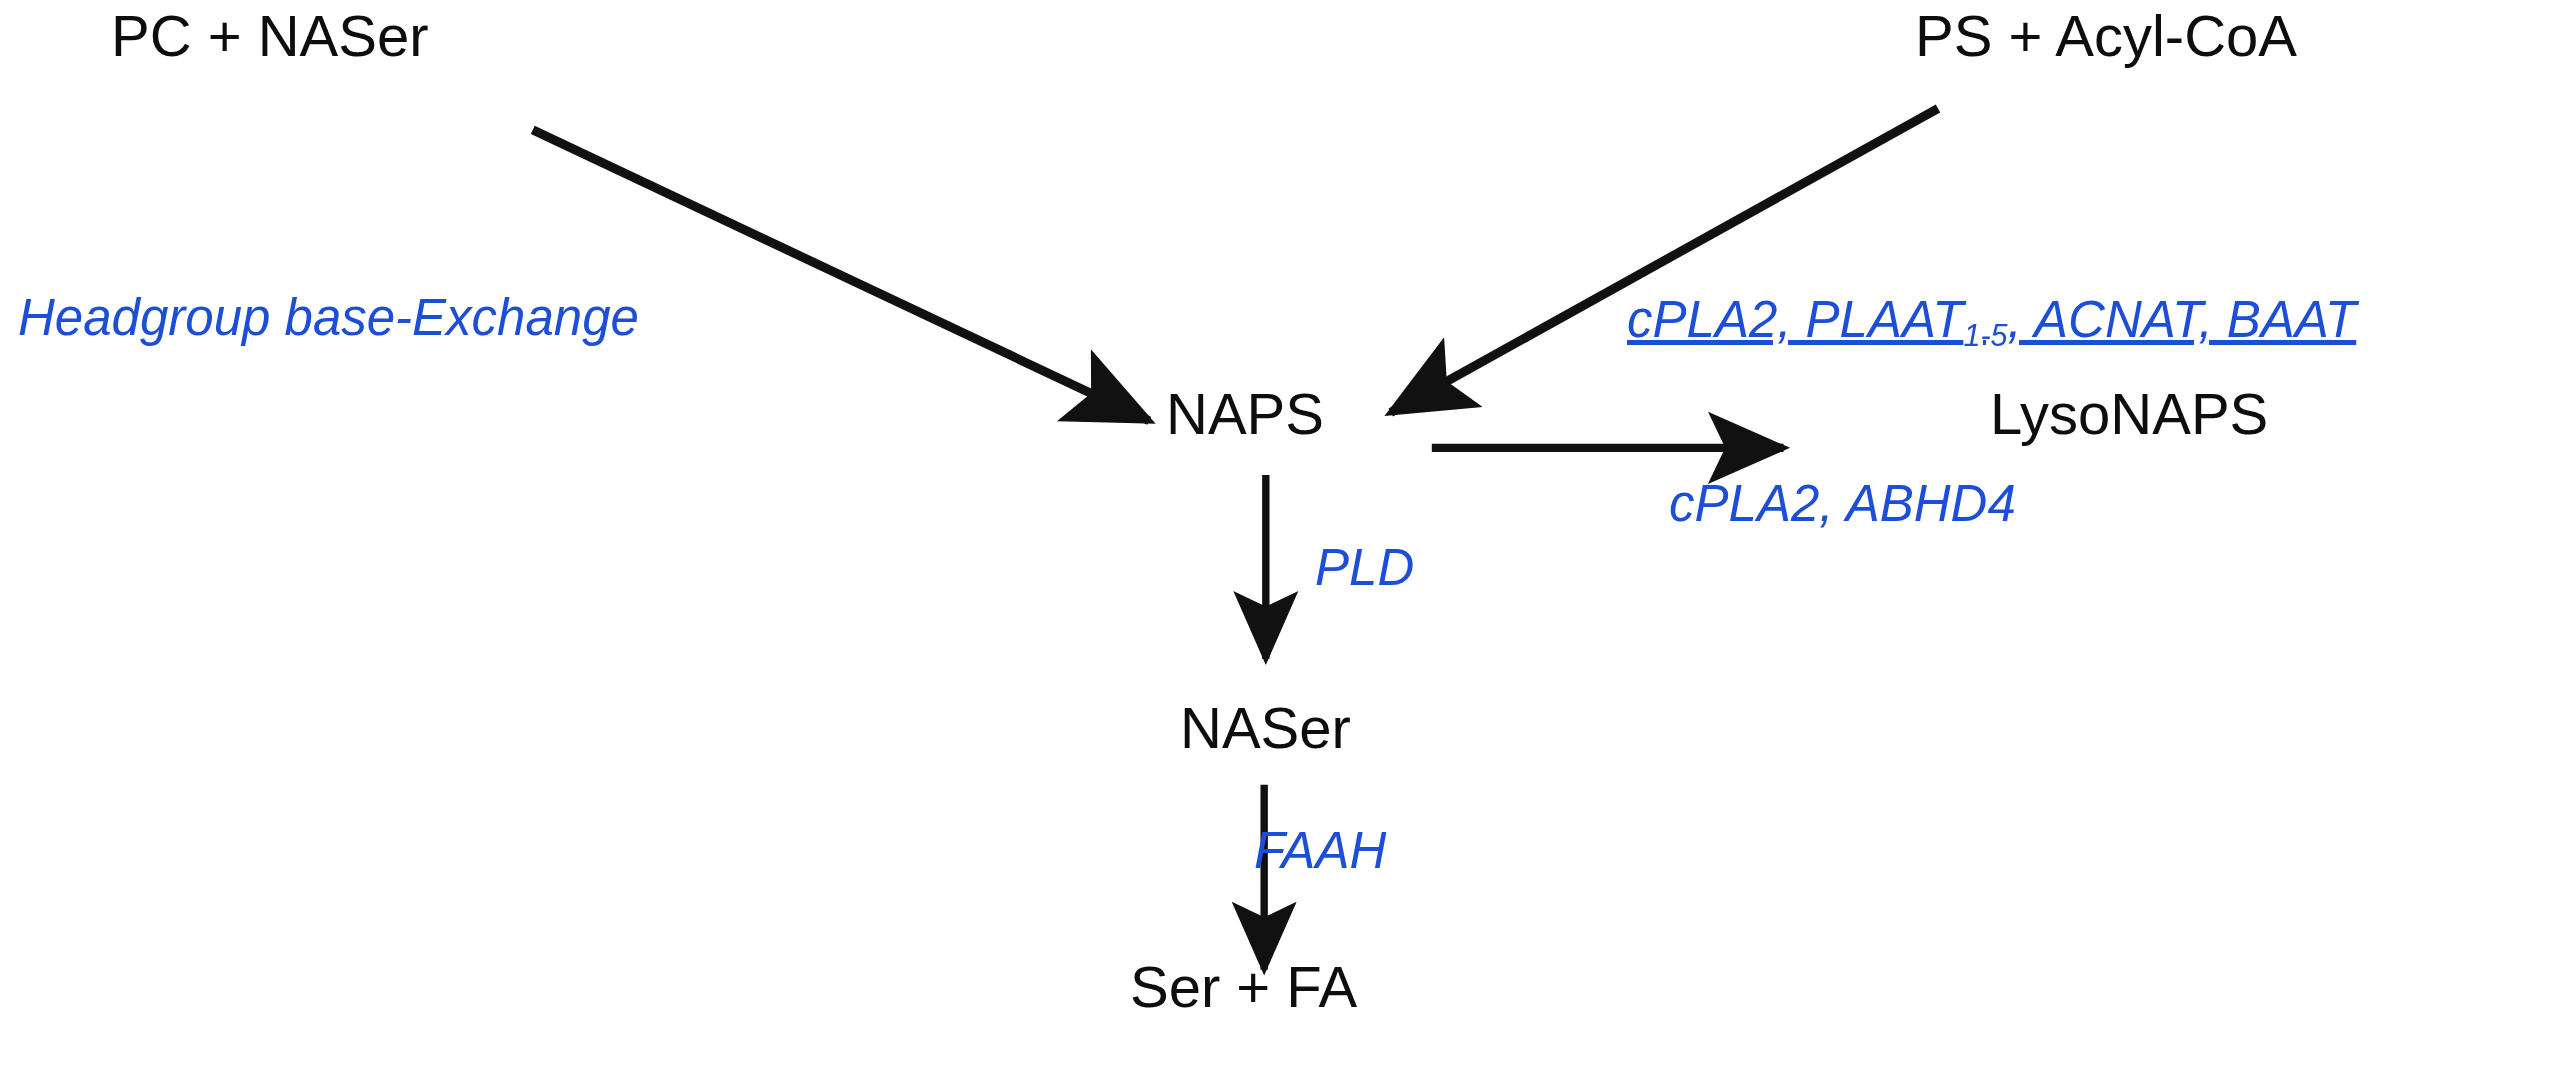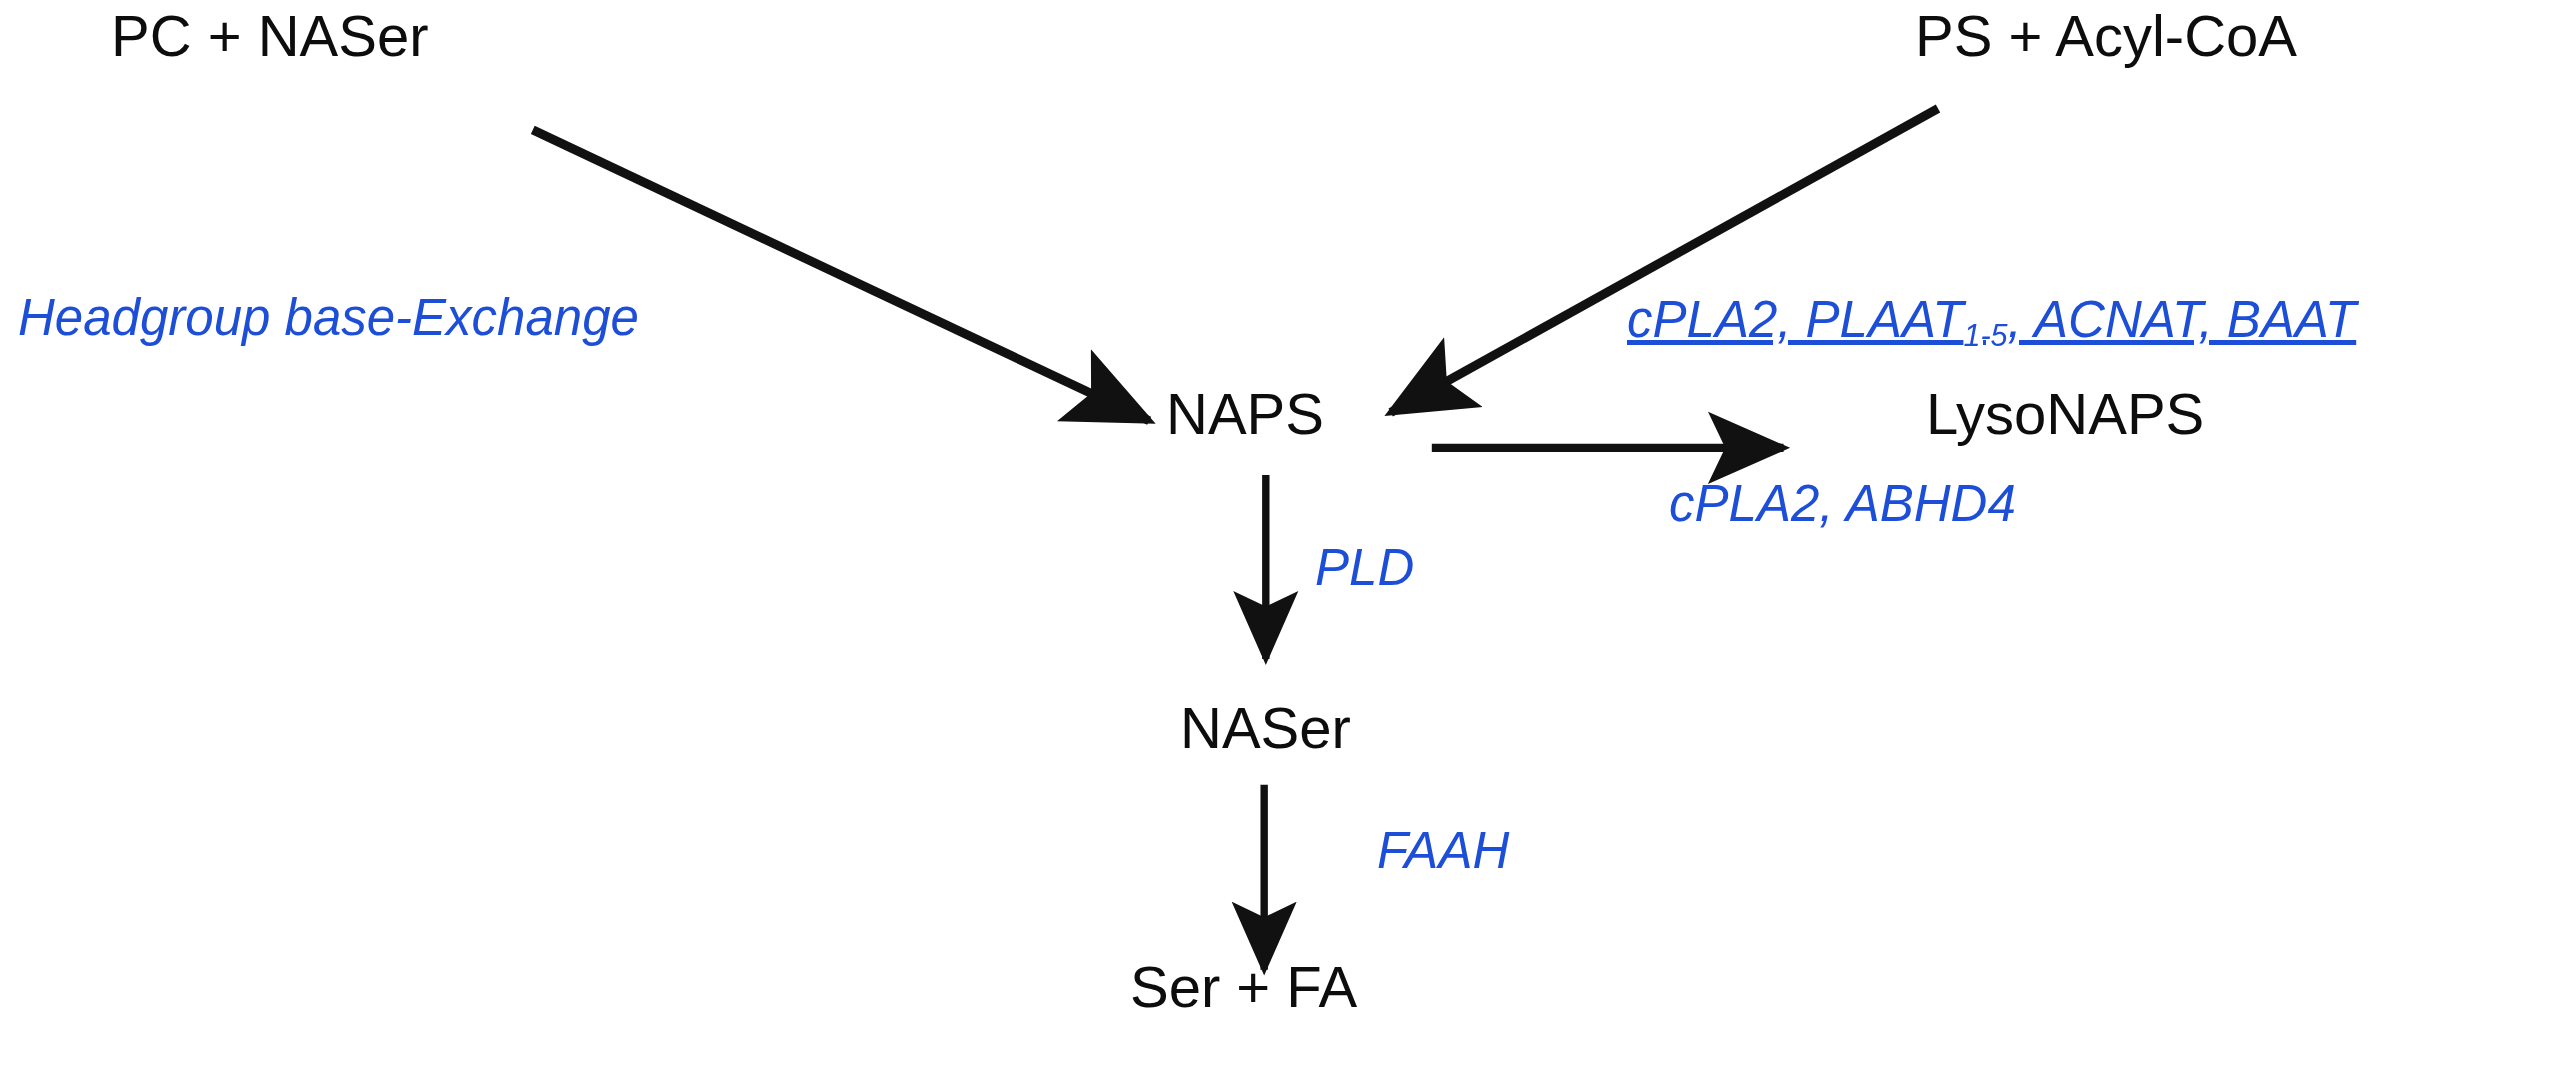--- a/index.html
+++ b/index.html
@@ -48,29 +48,29 @@
     font-size: 0.60em;
     font-style: italic;
     vertical-align: -0.30em;
     line-height: 0;
   }
 
   
   #node-pc-naser       { left: 111px;  top: 6.6px;   }
   #node-ps-acylcoa     { left: 1915px; top: 6.6px;   }
   #node-naps           { left: 1166px; top: 385px; }
-  #node-lysonaps       { left: 1926px; top: 385px; text-align: right; }
+  #node-lysonaps       { left: 1990px; top: 385px; text-align: right; }
   #node-naser          { left: 1180px; top: 699px; }
   #node-ser-fa         { left: 1130px; top: 958px;}
 
   #enz-headgroup       { left: 18px;   top: 292px; }
   #enz-acyltransfer    { left: 1627px; top: 294px; text-decoration: underline; }
   #enz-lyso            { left: 1669px; top: 478px; }
   #enz-pld             { left: 1315px; top: 542px; }
-  #enz-faah            { left: 1377px; top: 825px; font-style: italic;}
+  #enz-faah            { left: 1254px; top: 825px; font-style: italic;}
 </style>
 </head>
 <body>
 
 <div id="canvas">
 
   <svg id="arrows" viewBox="0 0 3134 1296" width="2576" height="1065" xmlns="http://www.w3.org/2000/svg">
     <defs>
       <marker id="ah" markerWidth="11" markerHeight="11" refX="9.2" refY="5" orient="auto" markerUnits="strokeWidth">
         <path d="M0,0.6 L10,5 L0,9.4 L2.1,5 Z" fill="#111111"></path>

